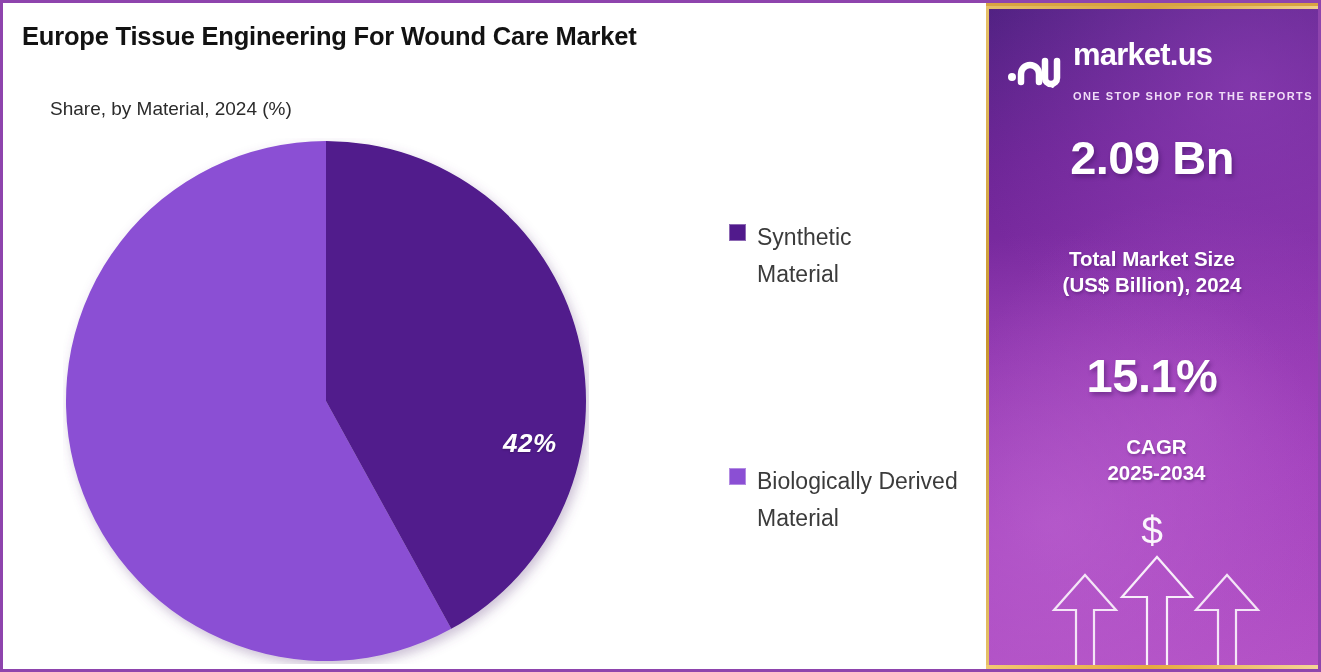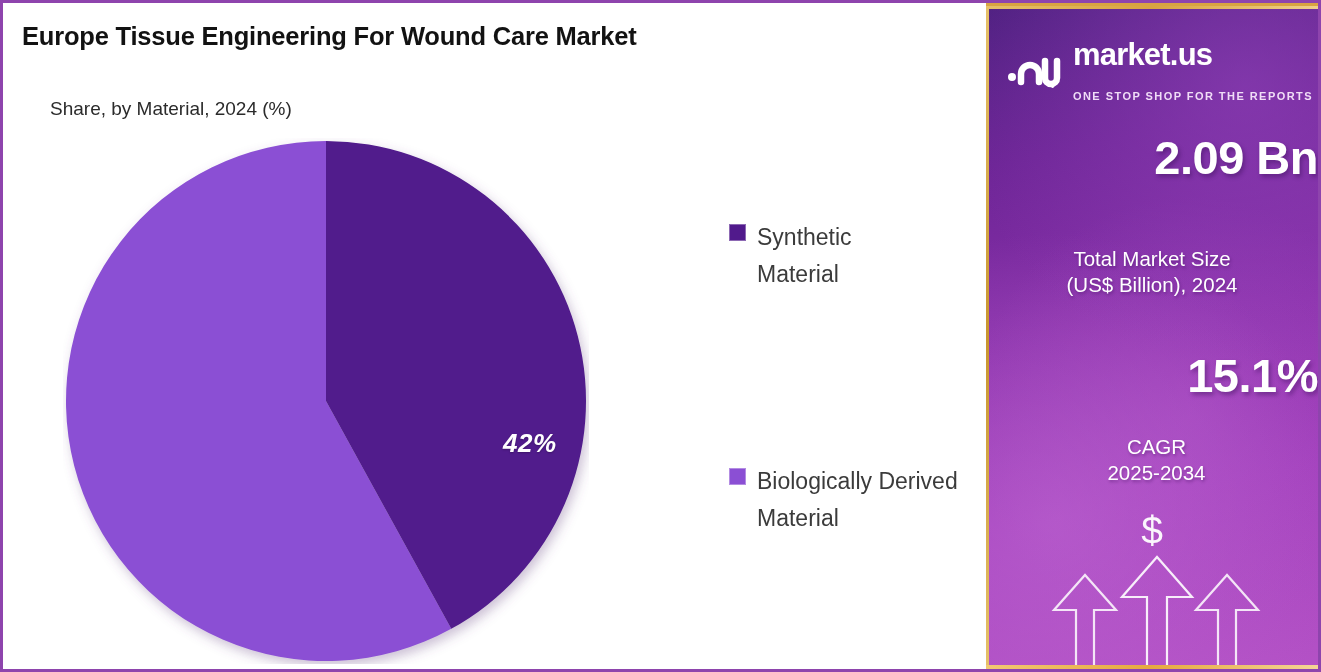--- a/index.html
+++ b/index.html
@@ -162,33 +162,33 @@
     font-weight: bold;
     color: #f0ddf7;
     letter-spacing: 1.45px;
     margin-top: 20px;
     white-space: nowrap;
   }
 
   .stat-big {
     position: absolute;
     left: 0; right: 0;
-    text-align: right;
+    text-align: center;
     font-size: 47px;
     font-weight: bold;
     color: #ffffff;
     letter-spacing: -0.5px;
     text-shadow: 2px 3px 4px rgba(60,15,90,0.45);
   }
   .stat-caption {
     position: absolute;
     left: 0; right: 0;
     text-align: center;
     font-size: 20.5px;
-    font-weight: normal;
+    font-weight: bold;
     color: #ffffff;
     line-height: 1.28;
     text-shadow: 1px 2px 3px rgba(60,15,90,0.4);
   }
   #market-size-value { top: 124px; }
   #market-size-caption { top: 240px; }
   #cagr-value { top: 342px; }
   #cagr-caption { top: 428px; padding-left: 9px; }
 
   #dollar-symbol {

